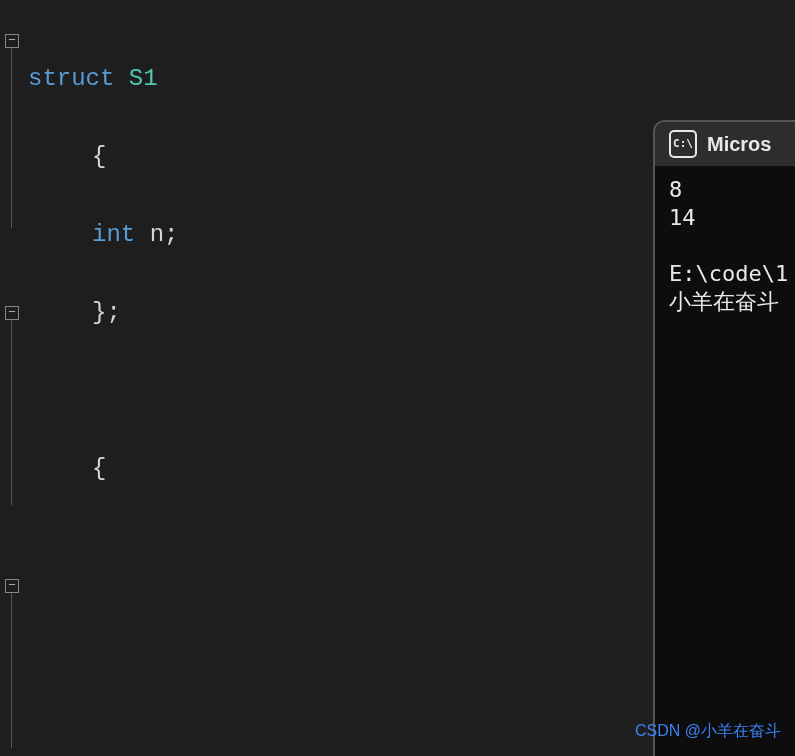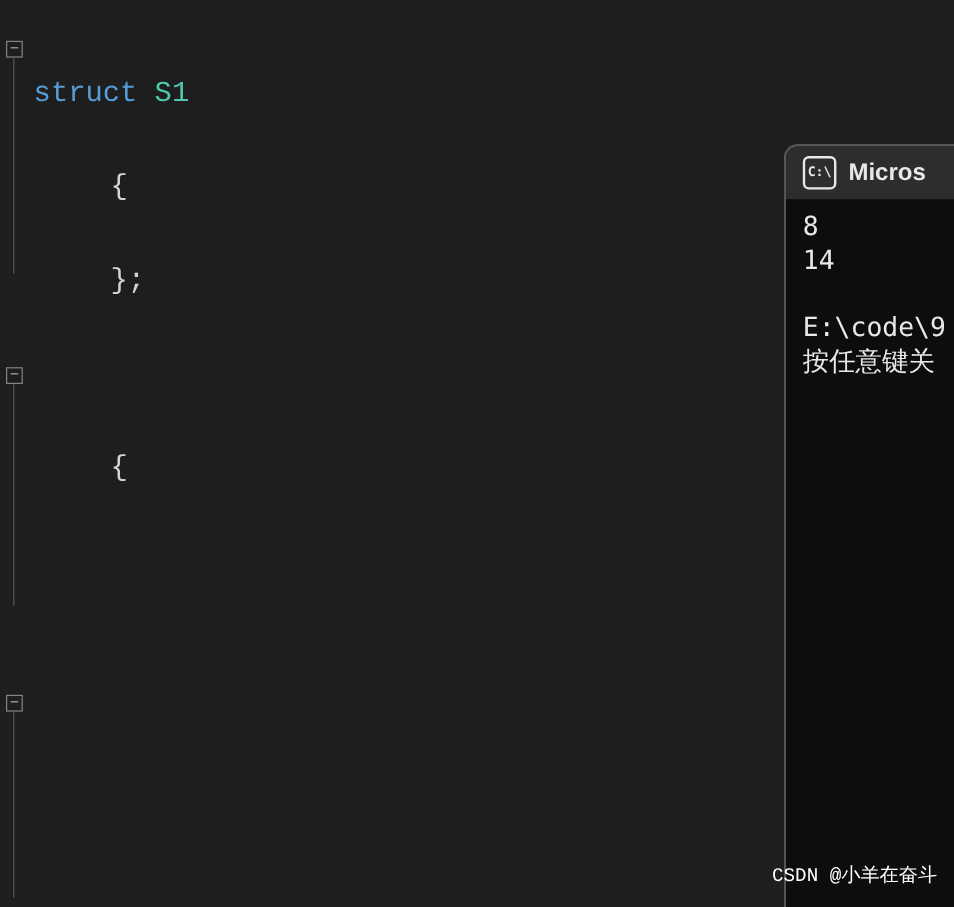--- a/index.html
+++ b/index.html
@@ -91,39 +91,40 @@
   }
   .term-icon{
     width:24px;height:24px;border:2px solid var(--white);border-radius:5px;
     display:flex;align-items:center;justify-content:center;
     font-family:monospace;font-size:11px;font-weight:700;letter-spacing:0;
   }
   .term-body{padding:10px 0 0 14px;white-space:pre;font-family:"Consolas",monospace;}
   
   .watermark{
     position:absolute;right:14px;bottom:6px;
-    color:#ffffff;font-size:16px;
-    font-family:Liberation Mono, monospace;
+    color:#3b82f6;font-size:16px;
+    font-family:Liberation Sans, sans-serif;
   }
 </style>
 </head>
 <body>
 
 <div class="gutter">
   <div class="fold" style="top:34px">−</div>
   <div class="fold-bar" style="top:48px;height:180px"></div>
   <div class="fold" style="top:306px">−</div>
   <div class="fold-bar" style="top:320px;height:185px"></div>
   <div class="fold" style="top:579px">−</div>
   <div class="fold-bar" style="top:593px;height:155px"></div>
 </div>
 
 <div class="code">
 <div><span class="kw">struct</span> <span class="ty">S1</span></div>
 <div><span class="ind"></span><span>{</span></div>
+<div><span class="ind d2"></span><span class="kw">int</span> <span class="id">n</span><span>;</span></div>
 <div><span class="ind"></span><span>};</span></div>
 <div>&nbsp;</div>
 <div><span class="ind"></span><span>{</span></div>
 
 
 
 
 
 
 
@@ -135,17 +136,17 @@
 <div class="term">
   <div class="term-bar">
     <div class="term-icon">
         <span>C:\</span>
       </div>
     <span>Micros</span>
   </div>
   <div class="term-body"><span>8</span>
 <span>14</span>
 <span></span>
-<span>E:\code\9</span>
-<span>按任意键关</span></div>
+<span>E:\code\1</span>
+<span>小羊在奋斗</span></div>
 </div>
 
 <div class="watermark">CSDN @小羊在奋斗</div>
 
 </body></html>

